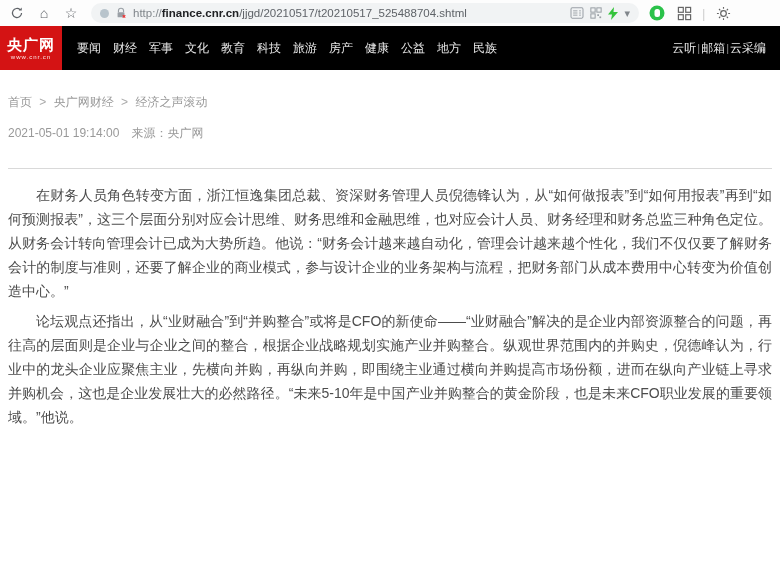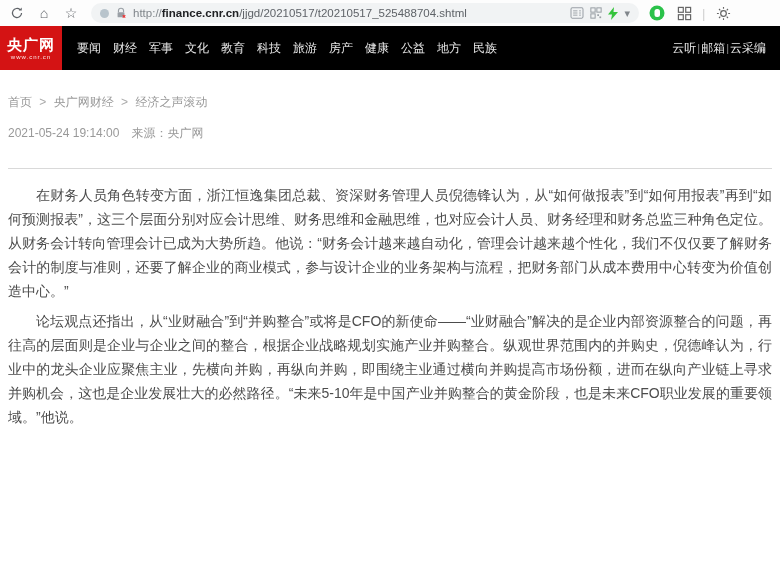--- a/index.html
+++ b/index.html
@@ -154,21 +154,21 @@
   <span class="crumb">首页</span>
   <span class="bsep">&gt;</span>
   <span class="crumb">央广网财经</span>
   <span class="bsep">&gt;</span>
   <span class="crumb">经济之声滚动</span>
 </div>
 
 <div class="article">
 
   <div class="meta-row">
-    <span class="meta-date">2021-05-24 19:14:00</span>
+    <span class="meta-date">2021-05-01 19:14:00</span>
     <span class="meta-source">来源：央广网</span>
   </div>
 
   <hr class="rule">
 
   <div class="body-text">
     <p>在财务人员角色转变方面，浙江恒逸集团总裁、资深财务管理人员倪德锋认为，从“如何做报表”到“如何用报表”再到“如何预测报表”，这三个层面分别对应会计思维、财务思维和金融思维，也对应会计人员、财务经理和财务总监三种角色定位。从财务会计转向管理会计已成为大势所趋。他说：“财务会计越来越自动化，管理会计越来越个性化，我们不仅仅要了解财务会计的制度与准则，还要了解企业的商业模式，参与设计企业的业务架构与流程，把财务部门从成本费用中心转变为价值创造中心。”</p>
     <p>论坛观点还指出，从“业财融合”到“并购整合”或将是CFO的新使命——“业财融合”解决的是企业内部资源整合的问题，再往高的层面则是企业与企业之间的整合，根据企业战略规划实施产业并购整合。纵观世界范围内的并购史，倪德峰认为，行业中的龙头企业应聚焦主业，先横向并购，再纵向并购，即围绕主业通过横向并购提高市场份额，进而在纵向产业链上寻求并购机会，这也是企业发展壮大的必然路径。“未来5-10年是中国产业并购整合的黄金阶段，也是未来CFO职业发展的重要领域。”他说。</p>
   </div>
 </div>

